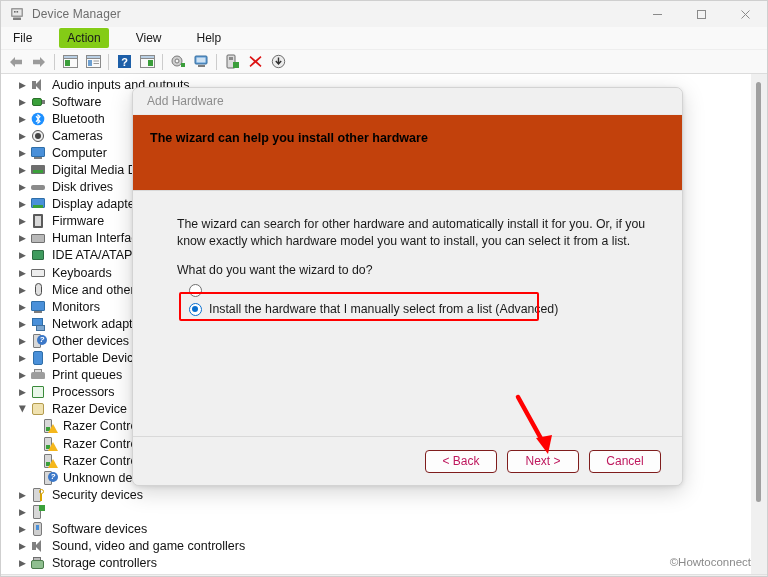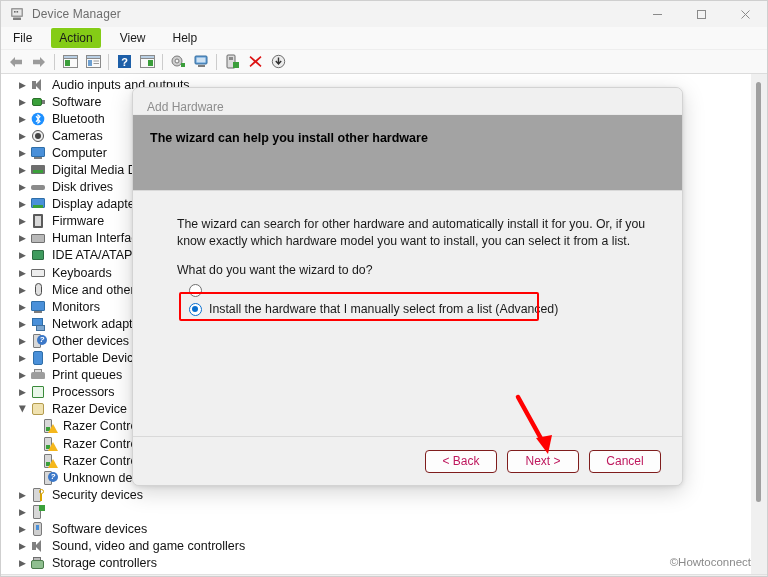--- a/index.html
+++ b/index.html
@@ -59,21 +59,21 @@
     background: #f9f9f9;
     display: flex;
     align-items: center;
     padding-left: 4px;
     border-bottom: 1px solid #eeeeee;
   }
   .menu-item {
     font-size: 12px;
     color: #1a1a1a;
     padding: 2px 8px;
-    margin-right: 11px;
+    margin-right: 19px;
     border-radius: 2px;
     line-height: 16px;
   }
   .menu-item.active { background: #84cc16; }
 
   
   .toolbar {
     height: 24px;
     background: #f9f9f9;
     display: flex;
@@ -193,28 +193,28 @@
     width: 551px; height: 399px;
     background: #f0f0f0;
     border: 1px solid #d3d3d3;
     border-radius: 7px;
     box-shadow: 0 6px 22px rgba(0,0,0,0.17), 0 1px 4px rgba(0,0,0,0.10);
     overflow: hidden;
   }
   .dlg-title {
     height: 26px;
     background: #f0f0f0;
-    display: flex; align-items: flex-end;
+    display: flex; align-items: center;
     padding-left: 14px;
     font-size: 12px;
     color: #8d8d8d;
   }
   .dlg-header {
     height: 77px;
-    background: #a3a3a3;
+    background: #c2410c;
     border-top: 1px solid #eaeaea;
     border-bottom: 1px solid #d9d9d9;
     padding: 16px 0 0 17px;
   }
   .dlg-heading {
     font-size: 12.5px;
     font-weight: bold;
     color: #000000;
   }
   .dlg-body {

